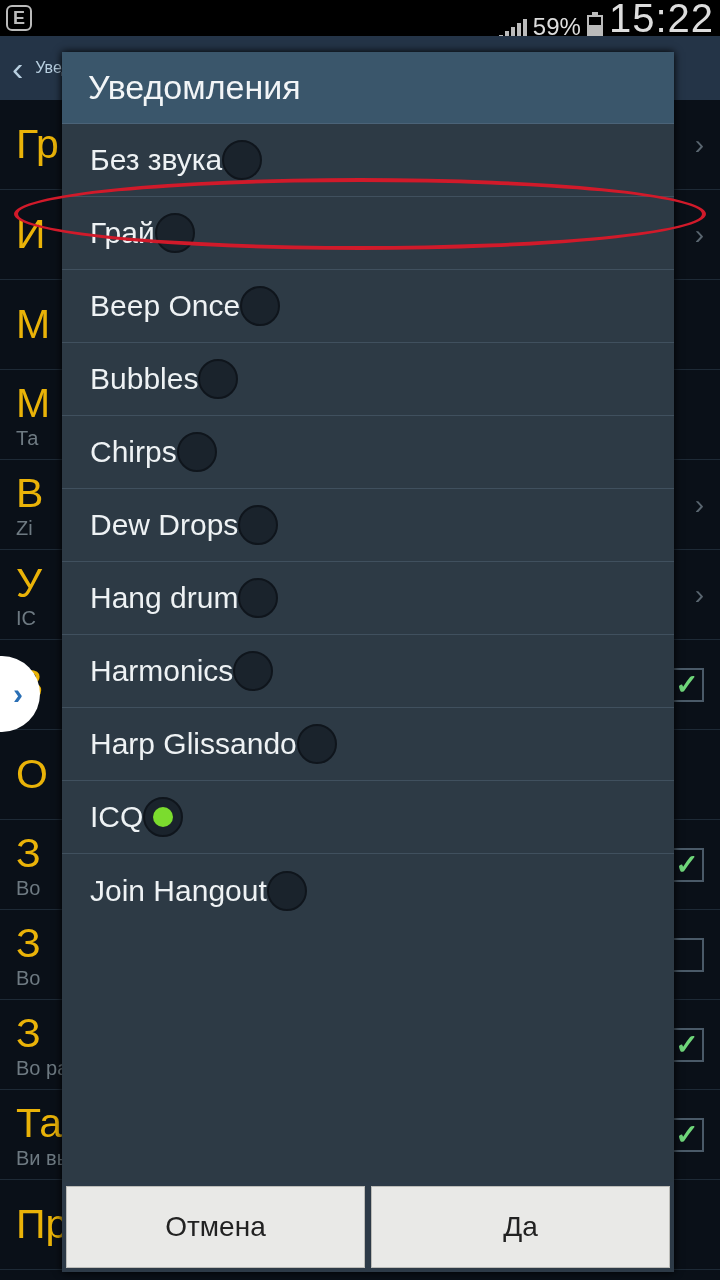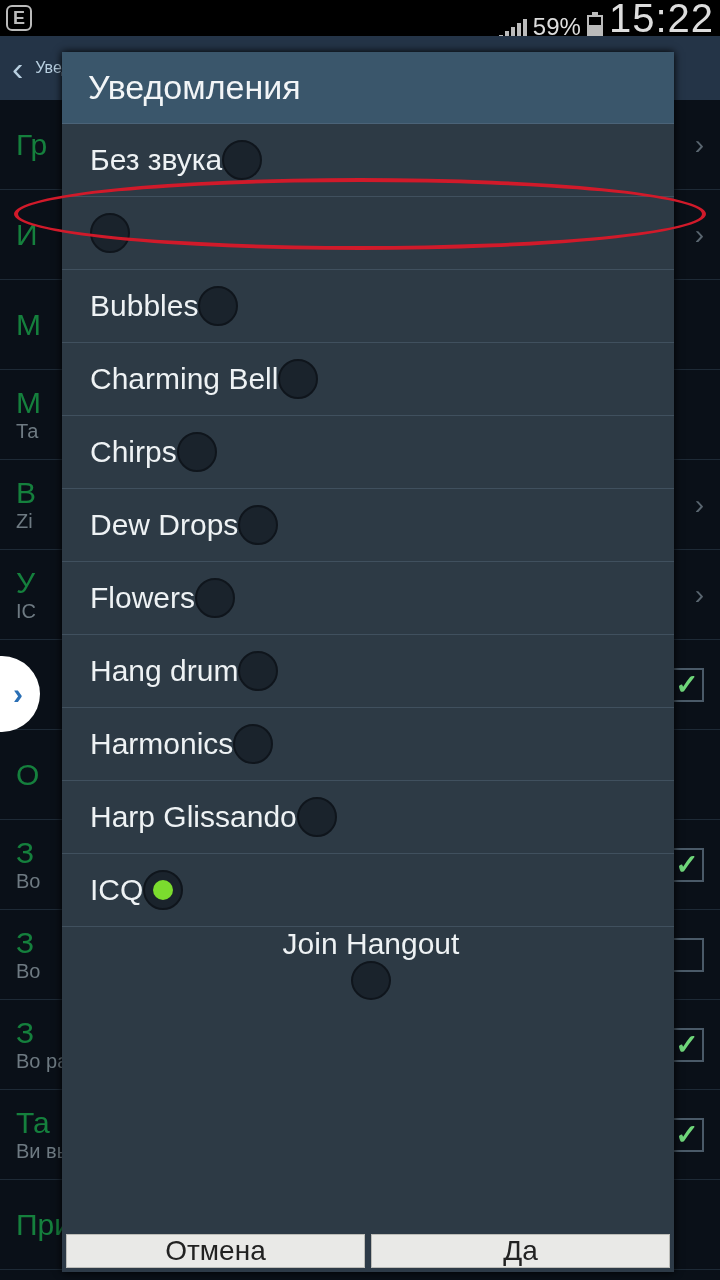--- a/index.html
+++ b/index.html
@@ -15,37 +15,37 @@
   .signal span { width: 4px; background: #bbb; }
   .signal span:nth-child(1){height:6px}.signal span:nth-child(2){height:10px}.signal span:nth-child(3){height:14px}.signal span:nth-child(4){height:18px}.signal span:nth-child(5){height:22px}
   .battery { width: 16px; height: 26px; border: 2px solid #bbb; position: relative; }
   .battery::before { content:""; position:absolute; top:-5px; left:3px; width:6px; height:3px; background:#bbb;}
   .battery .fill { position:absolute; bottom:0; left:0; right:0; height:60%; background:#bbb; }
 
   
   .bg-page { position: absolute; top: 36px; left: 0; right: 0; bottom: 0; background: #0a1018; color: #bfc7cd; }
   .bg-header { height: 64px; display:flex; align-items:center; padding:0 12px; gap:12px; background:#243447; color:#b8cfe0;}
   .bg-row { height: 90px; display:flex; align-items:center; padding:0 16px; border-bottom:1px solid #1e2a36; justify-content:space-between;}
-  .bg-row .title { color:#15803d; font-size:30px; }
+  .bg-row .title { color:#eab308; font-size:41px; }
   .bg-row .sub { color:#6e7a82; font-size:20px; display:block; }
   .chev { color:#5a6670; font-size:28px; }
   .check { width:34px; height:34px; border:2px solid #4a5a68; display:flex; align-items:center; justify-content:center;}
   .check.on::after{content:"✓"; color:#6fd67a; font-size:28px; font-weight:bold;}
   .side-tab { position:absolute; left:-4px; top:620px; width:44px; height:76px; background:#fff; border-radius:0 40px 40px 0; display:flex; align-items:center; justify-content:center; color:#2a6fb5; font-size:30px; font-weight:bold;}
 
   
   .dialog { position:absolute; left:62px; right:46px; top:52px; bottom:8px; background:#2d3a47; box-shadow:0 0 8px #000; display:flex; flex-direction:column; }
   .dlg-title { background:#3a566b; color:#f2f5f7; font-size:34px; padding:16px 26px; border-bottom:1px solid #4b6378;}
   .dlg-list { flex:1; overflow:hidden; background:#2d3a45;}
   .row { display:flex; align-items:center; height:73px; padding:0 22px 0 28px; border-bottom:1px solid #40505e; color:#eef2f4; font-size:30px; justify-content:flex-start;}
-  .row:last-child { border-bottom:none;flex-direction:column; }
+  .row:last-child { border-bottom:none; }
   .radio { width:40px; height:40px; border-radius:50%; background:#1a232c; border:2px solid #0f151c; display:flex; align-items:center; justify-content:center;}
   .radio.sel::after { content:""; width:20px; height:20px; border-radius:50%; background:#7bdc2e;}
   .dlg-buttons { display:flex; gap:6px; padding:4px; background:#2d3a47;}
-  .dlg-btn { flex:1; background:#e9e9e7; color:#222; font-size:28px; padding:0 0; text-align:center; border:1px solid #bcbcb8;}
+  .dlg-btn { flex:1; background:#e9e9e7; color:#222; font-size:28px; padding:24px 0; text-align:center; border:1px solid #bcbcb8;}
 
   
   .highlight { position:absolute; border:4px solid #d11a2a; border-radius:50%; pointer-events:none;}
 </style>
 </head>
 <body>
 
 <div class="statusbar">
   <div class="sb-left">
     <div class="e-icon">E</div>
@@ -127,40 +127,37 @@
 </div>
 
 <div class="dialog">
   <div class="dlg-title">Уведомления</div>
   <div class="dlg-list" id="dlg-list">
       <div class="row">
         <span>Без звука</span>
         <span class="radio"></span>
       </div>
       <div class="row">
+        <span>Грай</span>
+        <span class="radio"></span>
+      </div>
+      <div class="row">
+        <span>Beep Once</span>
         <span class="radio"></span>
       </div>
       <div class="row">
         <span>Bubbles</span>
-        <span class="radio"></span>
-      </div>
-      <div class="row">
-        <span>Charming Bell</span>
         <span class="radio"></span>
       </div>
       <div class="row">
         <span>Chirps</span>
         <span class="radio"></span>
       </div>
       <div class="row">
         <span>Dew Drops</span>
-        <span class="radio"></span>
-      </div>
-      <div class="row">
-        <span>Flowers</span>
         <span class="radio"></span>
       </div>
       <div class="row">
         <span>Hang drum</span>
         <span class="radio"></span>
       </div>
       <div class="row">
         <span>Harmonics</span>
         <span class="radio"></span>
       </div>

